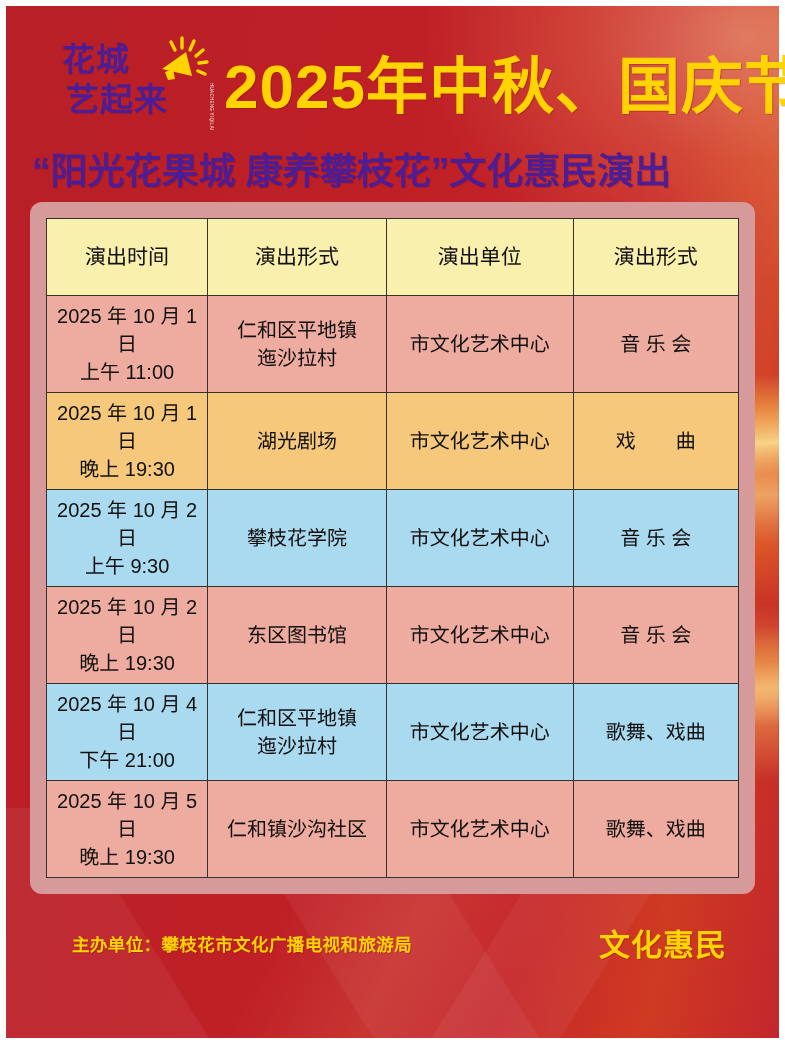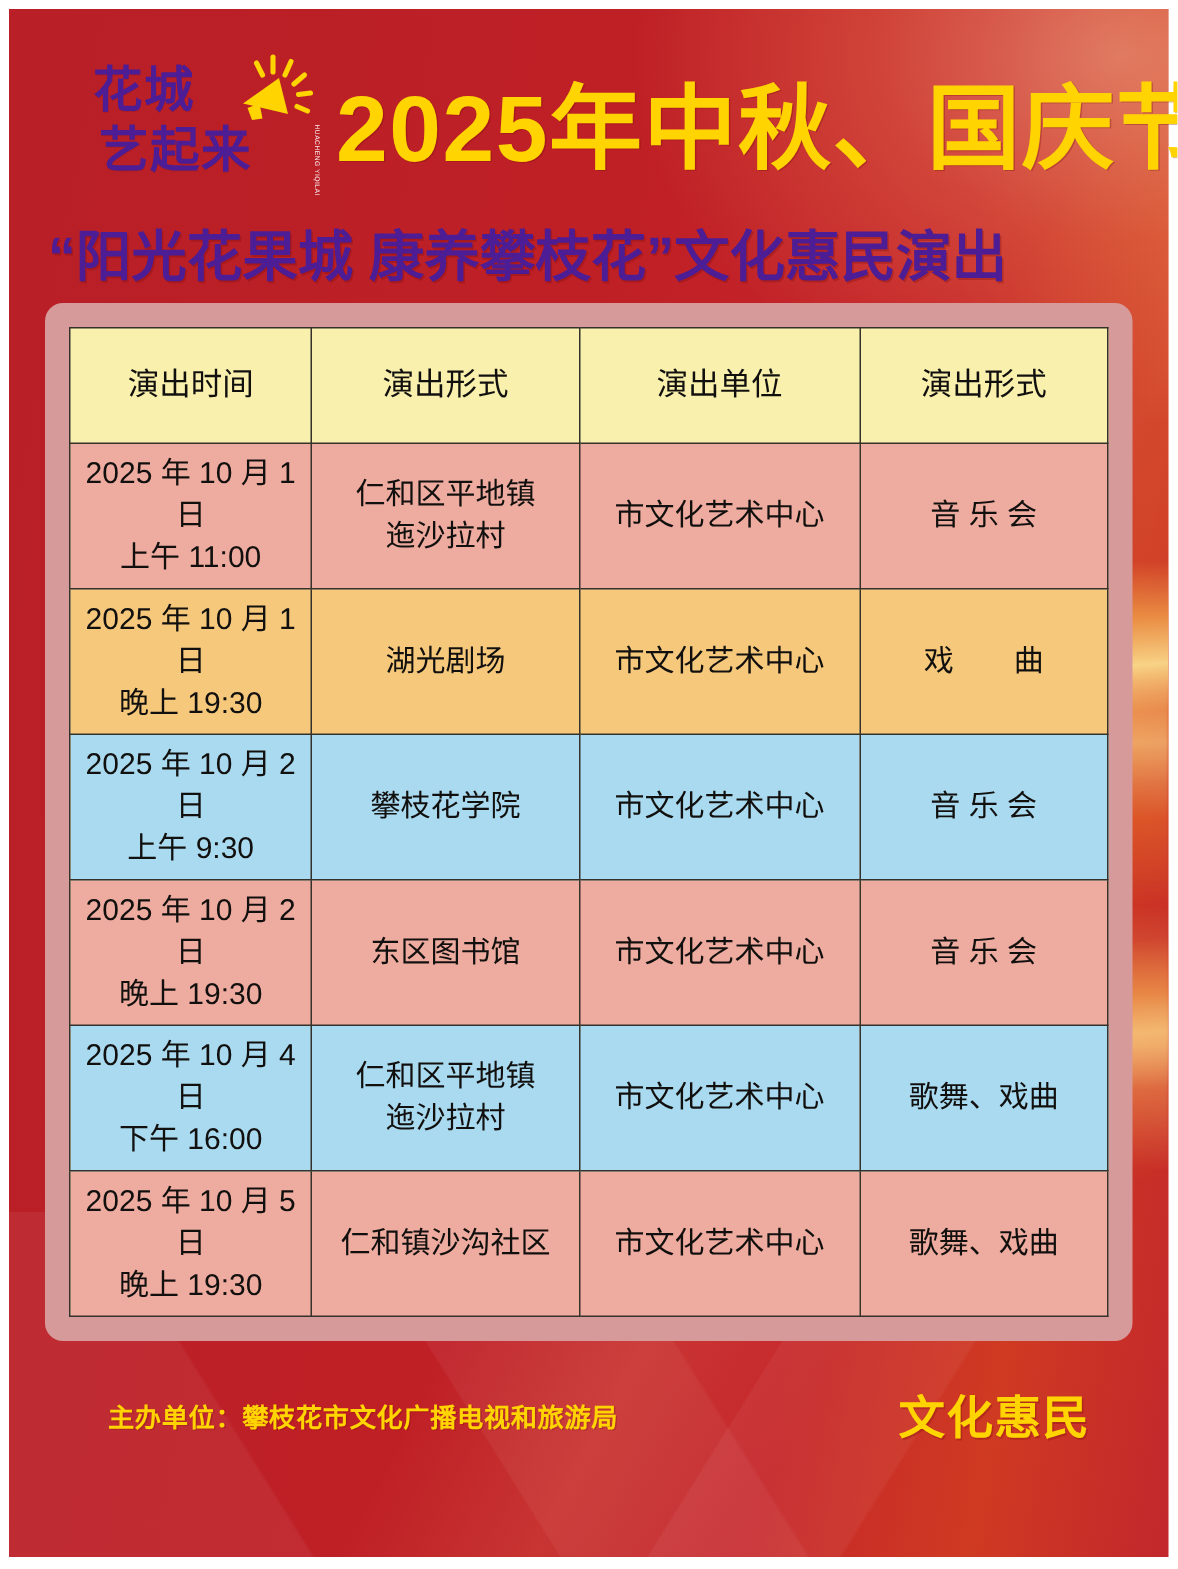--- a/index.html
+++ b/index.html
@@ -331,21 +331,21 @@
             </tr>
             <tr class="tone-pink">
               <td class="cell-2line">2025 年 10 月 2 日
 晚上 19:30</td>
               <td class="cell-2line">东区图书馆</td>
               <td class="cell-2line">市文化艺术中心</td>
               <td class="cell-2line">音 乐 会</td>
             </tr>
             <tr class="tone-blue">
               <td class="cell-2line">2025 年 10 月 4 日
-下午 16:00</td>
+下午 21:00</td>
               <td class="cell-2line">仁和区平地镇
 迤沙拉村</td>
               <td class="cell-2line">市文化艺术中心</td>
               <td class="cell-2line">歌舞、戏曲</td>
             </tr>
             <tr class="tone-pink">
               <td class="cell-2line">2025 年 10 月 5 日
 晚上 19:30</td>
               <td class="cell-2line">仁和镇沙沟社区</td>
               <td class="cell-2line">市文化艺术中心</td>

